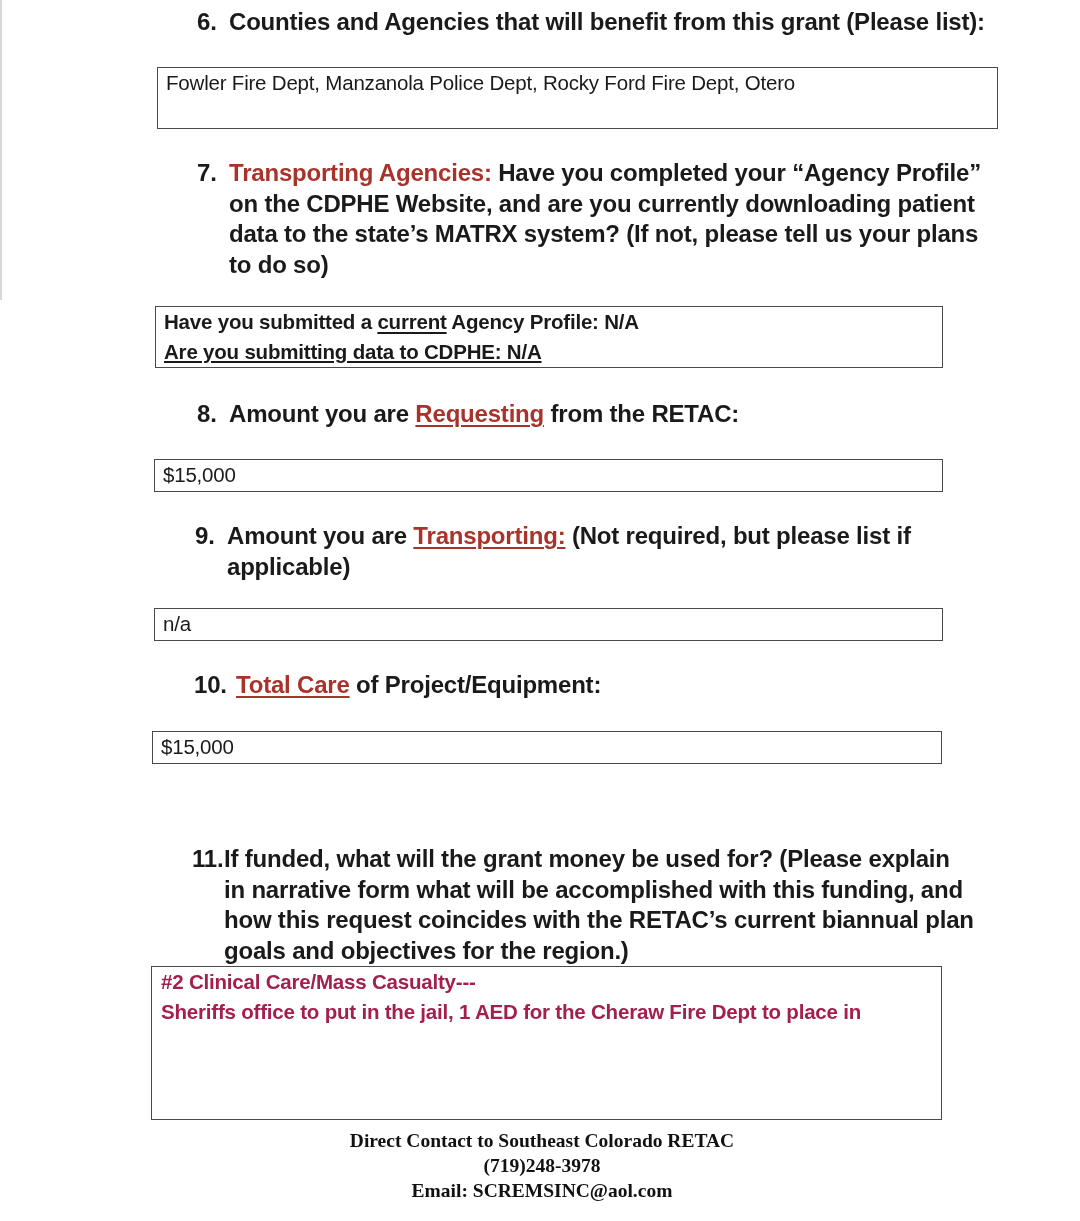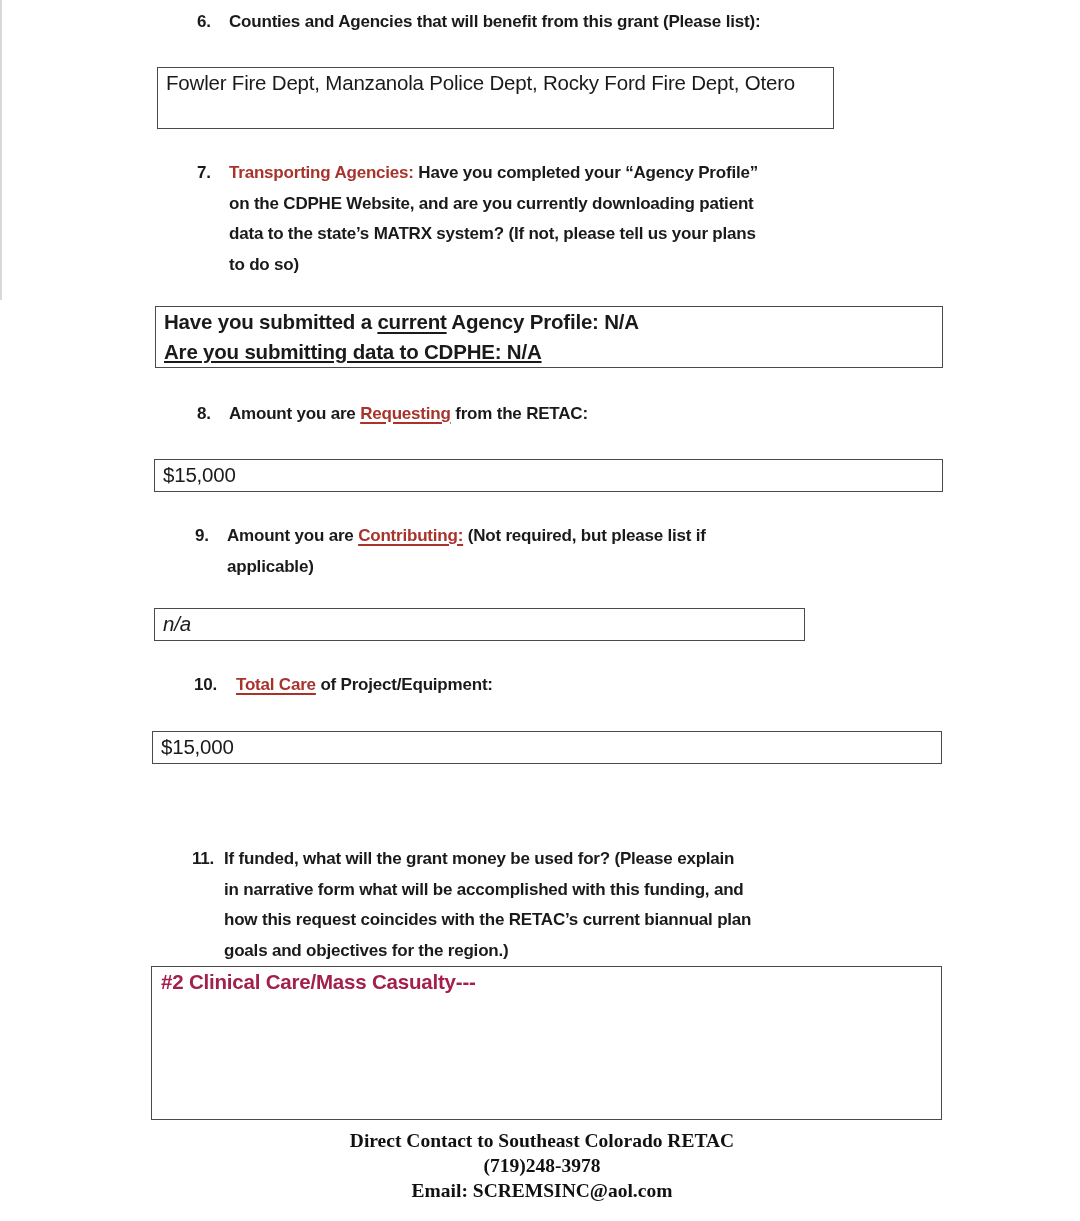--- a/index.html
+++ b/index.html
@@ -5,21 +5,21 @@
   html, body { margin: 0; padding: 0; background: #ffffff; }
   body {
     width: 1080px; height: 1221px; position: relative; overflow: hidden;
     font-family: "Liberation Sans", sans-serif; color: #1a1a1a;
   }
   .left-edge {
     position: absolute; left: 0; top: 0; width: 2px; height: 300px;
     background: #d8d8d8;
   }
   .q {
-    position: absolute; font-weight: bold; font-size: 17px; line-height: 30.5px;
+    position: absolute; font-weight: bold; font-size: 24px; line-height: 30.5px;
     color: #1a1a1a; letter-spacing: -0.2px;
   }
   .q .num { display: inline-block; width: 32px; }
   .q .hang { display: block; padding-left: 32px; }
   .red { color: #a8332b; }
   .red.u { text-decoration: underline; text-decoration-thickness: 1.5px; text-underline-offset: 3px; }
   .ul { text-decoration: underline; text-decoration-thickness: 1.5px; text-underline-offset: 3px; }
   .box {
     position: absolute; border: 1.5px solid #4a4a4a; box-sizing: border-box;
     font-size: 20.5px; line-height: 30px; padding: 0 8px; color: #1a1a1a;
@@ -35,21 +35,21 @@
   }
 </style>
 </head>
 <body>
 
 <div class="left-edge"></div>
 
 <div class="q" style="left:197px; top:7px;">
   <span class="num" style="white-space: pre;">6.</span><span style="white-space: pre;">Counties and Agencies that will benefit from this grant (Please list):</span>
 </div>
-<div class="box" style="left:157px; top:67px; width:677px; height:62px; padding-top:0;">
+<div class="box" style="left:157px; top:67px; width:841px; height:62px; padding-top:0;">
   <span class="line" style="white-space: pre;">Fowler Fire Dept, Manzanola Police Dept, Rocky Ford Fire Dept, Otero</span>
 </div>
 
 <div class="q" style="left:197px; top:158px;">
   <span class="num" style="white-space: pre;">7.</span><span class="red" style="white-space: pre;">Transporting Agencies:</span><span style="white-space: pre;"> Have you completed your “Agency Profile”</span>
   <span class="hang" style="white-space: pre;">on the CDPHE Website, and are you currently downloading patient</span>
   <span class="hang" style="white-space: pre;">data to the state’s MATRX system? (If not, please tell us your plans</span>
   <span class="hang" style="white-space: pre;">to do so)</span>
 </div>
 <div class="box bold" style="left:155px; top:306px; width:788px; height:62px;">
@@ -58,41 +58,42 @@
 </div>
 
 <div class="q" style="left:197px; top:399px;">
   <span class="num" style="white-space: pre;">8.</span><span style="white-space: pre;">Amount you are </span><span class="red u" style="white-space: pre;">Requesting</span><span style="white-space: pre;"> from the RETAC:</span>
 </div>
 <div class="box" style="left:154px; top:459px; width:789px; height:33px;">
   <span class="line" style="white-space: pre;">$15,000</span>
 </div>
 
 <div class="q" style="left:195px; top:521px;">
-  <span class="num" style="white-space: pre;">9.</span><span style="white-space: pre;">Amount you are </span><span class="red u" style="white-space: pre;">Contributing:</span><span style="white-space: pre;"> (Not required, but please list if</span>
+  <span class="num" style="white-space: pre;">9.</span><span style="white-space: pre;">Amount you are </span><span class="red u" style="white-space: pre;">Transporting:</span><span style="white-space: pre;"> (Not required, but please list if</span>
   <span class="hang" style="white-space: pre;">applicable)</span>
 </div>
-<div class="box" style="left:154px; top:608px; width:651px; height:33px;font-style:italic;">
+<div class="box" style="left:154px; top:608px; width:789px; height:33px;">
   <span class="line" style="white-space: pre;">n/a</span>
 </div>
 
 <div class="q" style="left:194px; top:670px;">
   <span class="num" style="width: 42px; white-space: pre;">10.</span><span class="red u" style="white-space: pre;">Total Care</span><span style="white-space: pre;"> of Project/Equipment:</span>
 </div>
 <div class="box" style="left:152px; top:731px; width:790px; height:33px;">
   <span class="line" style="white-space: pre;">$15,000</span>
 </div>
 
 <div class="q" style="left:192px; top:820px;margin-top:24px;">
   <span class="num" style="white-space: pre;">11.</span><span style="white-space: pre;">If funded, what will the grant money be used for? (Please explain</span>
   <span class="hang" style="white-space: pre;">in narrative form what will be accomplished with this funding, and</span>
   <span class="hang" style="white-space: pre;">how this request coincides with the RETAC’s current biannual plan</span>
   <span class="hang" style="white-space: pre;">goals and objectives for the region.)</span>
 </div>
 <div class="box magenta" style="left:151px; top:966px; width:791px; height:154px; padding-left:9px; padding-top:0;">
   <span class="line" style="white-space: pre;">#2 Clinical Care/Mass Casualty---</span>
+  <span class="line" style="white-space: pre;">Sheriffs office to put in the jail, 1 AED for the Cheraw Fire Dept to place in</span>
 </div>
 
 <div class="footer" style="top:1128px; left:2px;">
   <div>Direct Contact to Southeast Colorado RETAC</div>
   <div>(719)248-3978</div>
   <div>Email: SCREMSINC@aol.com</div>
 </div>
 
 </body></html>

